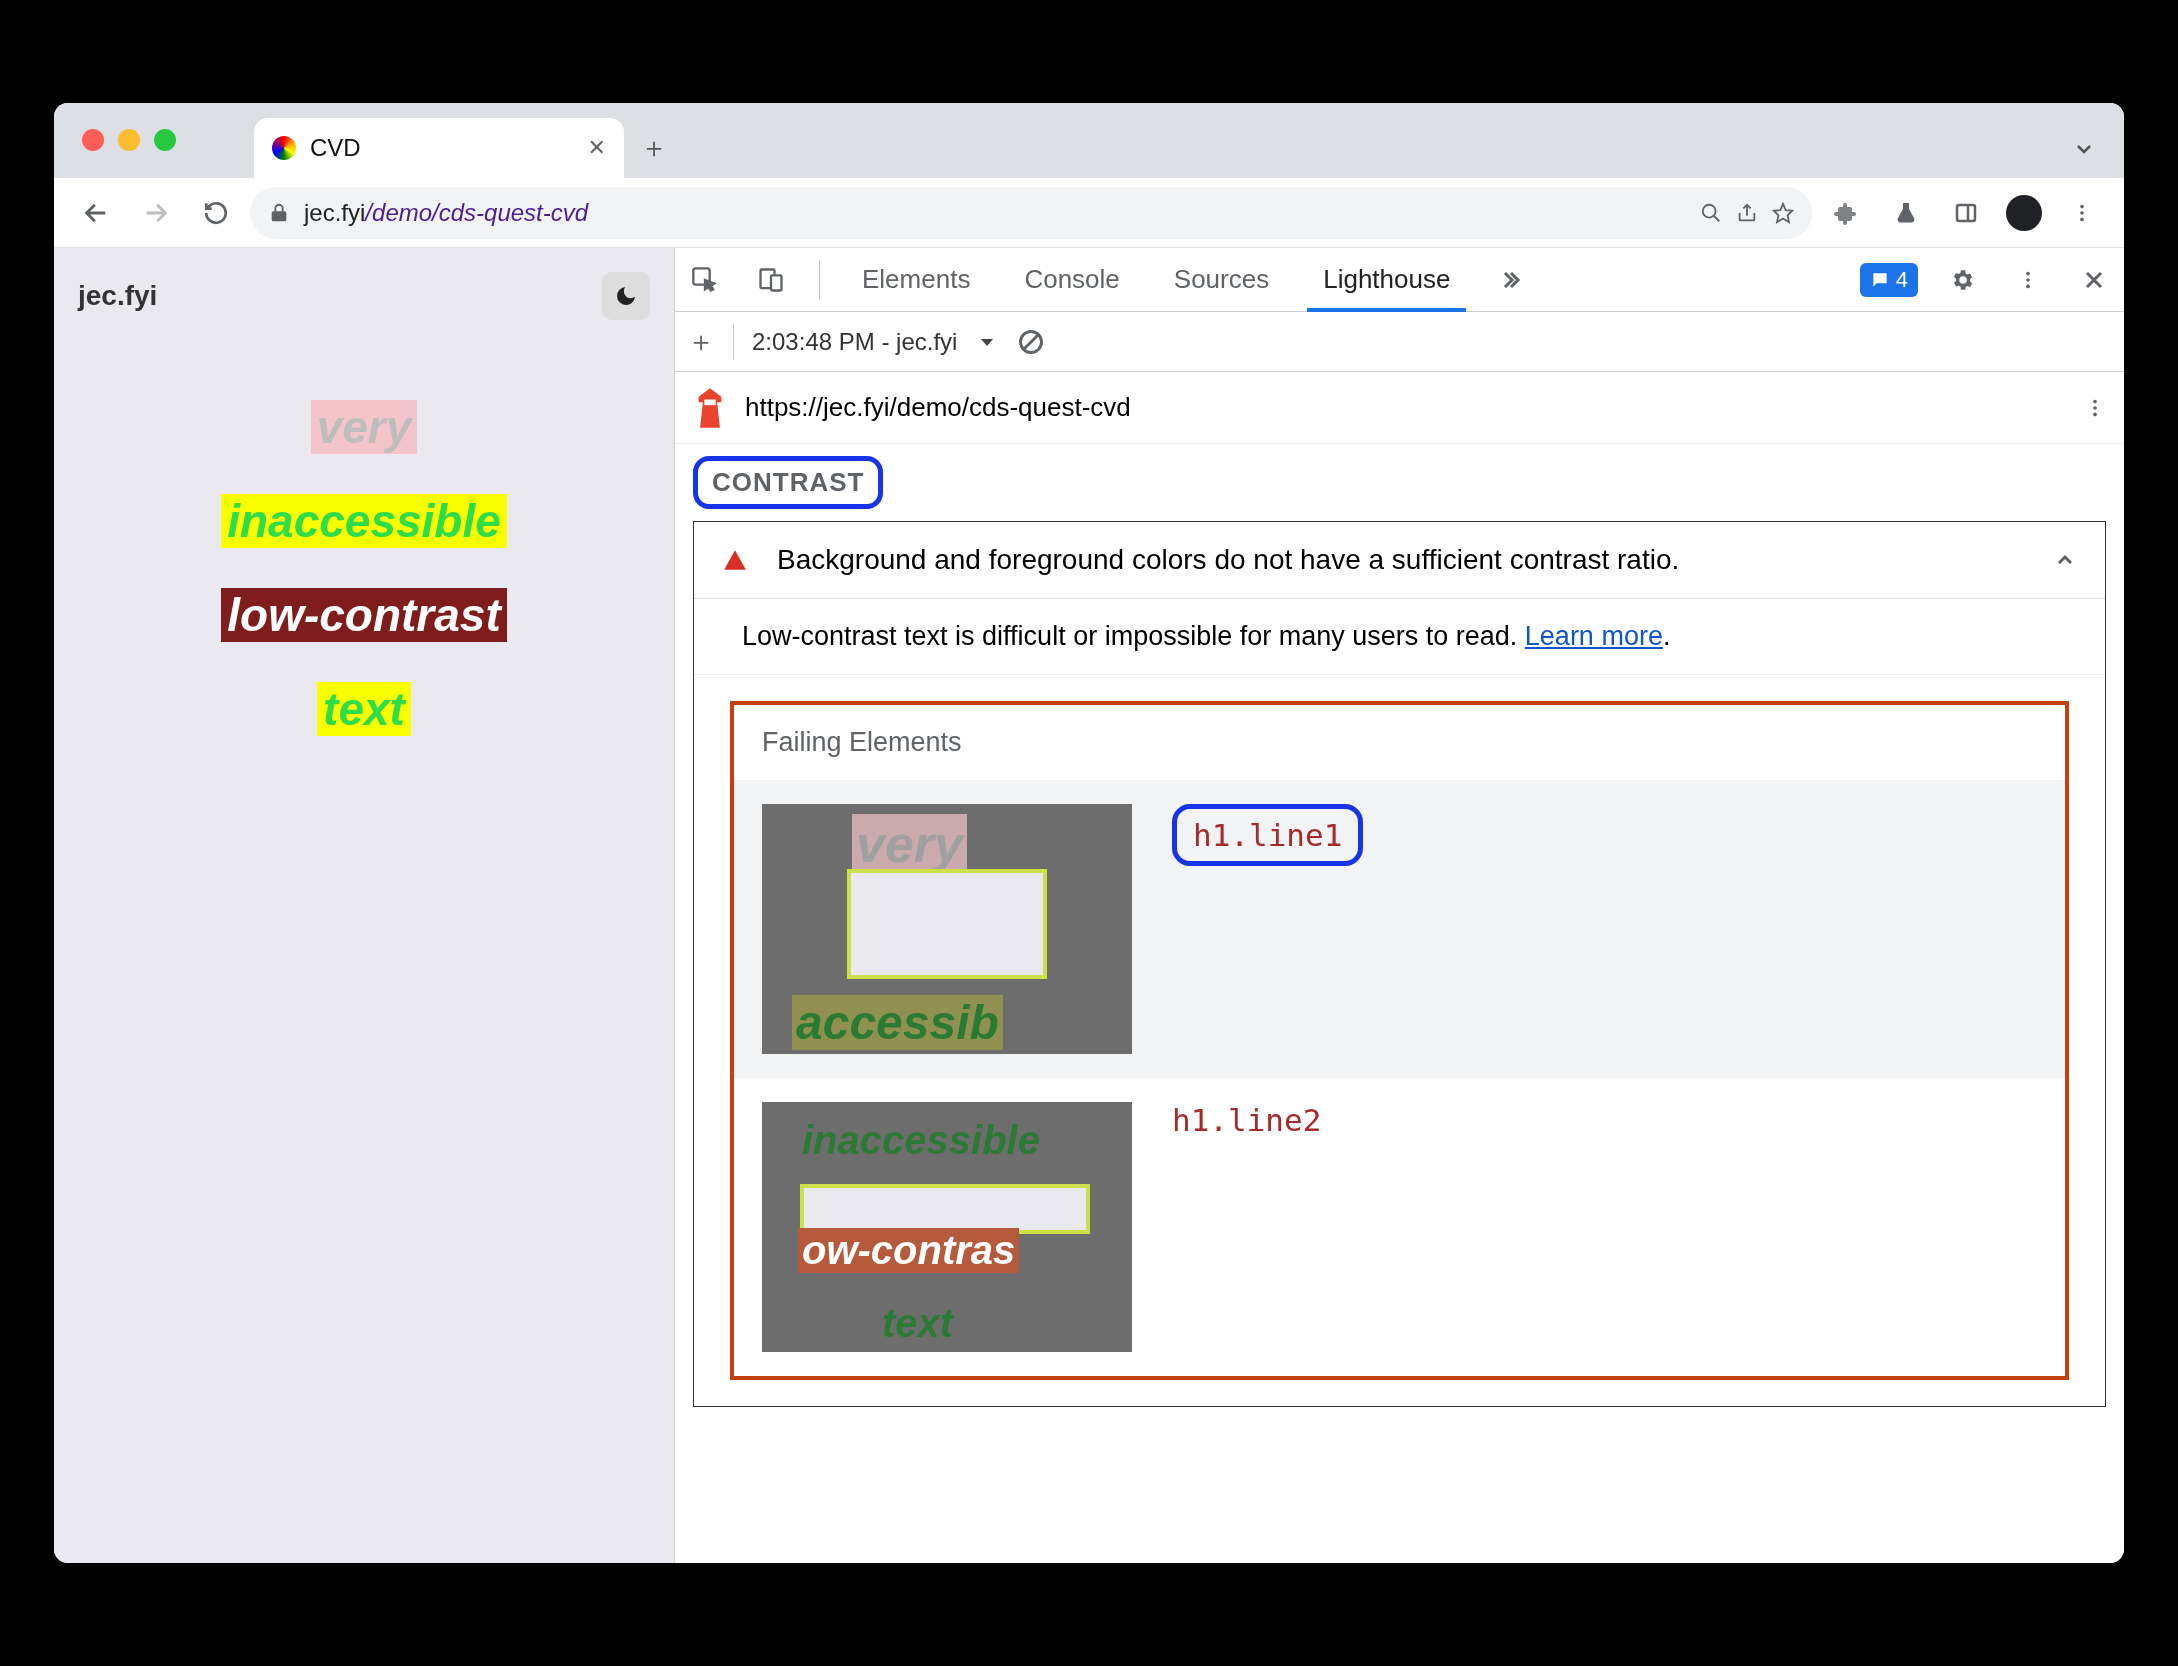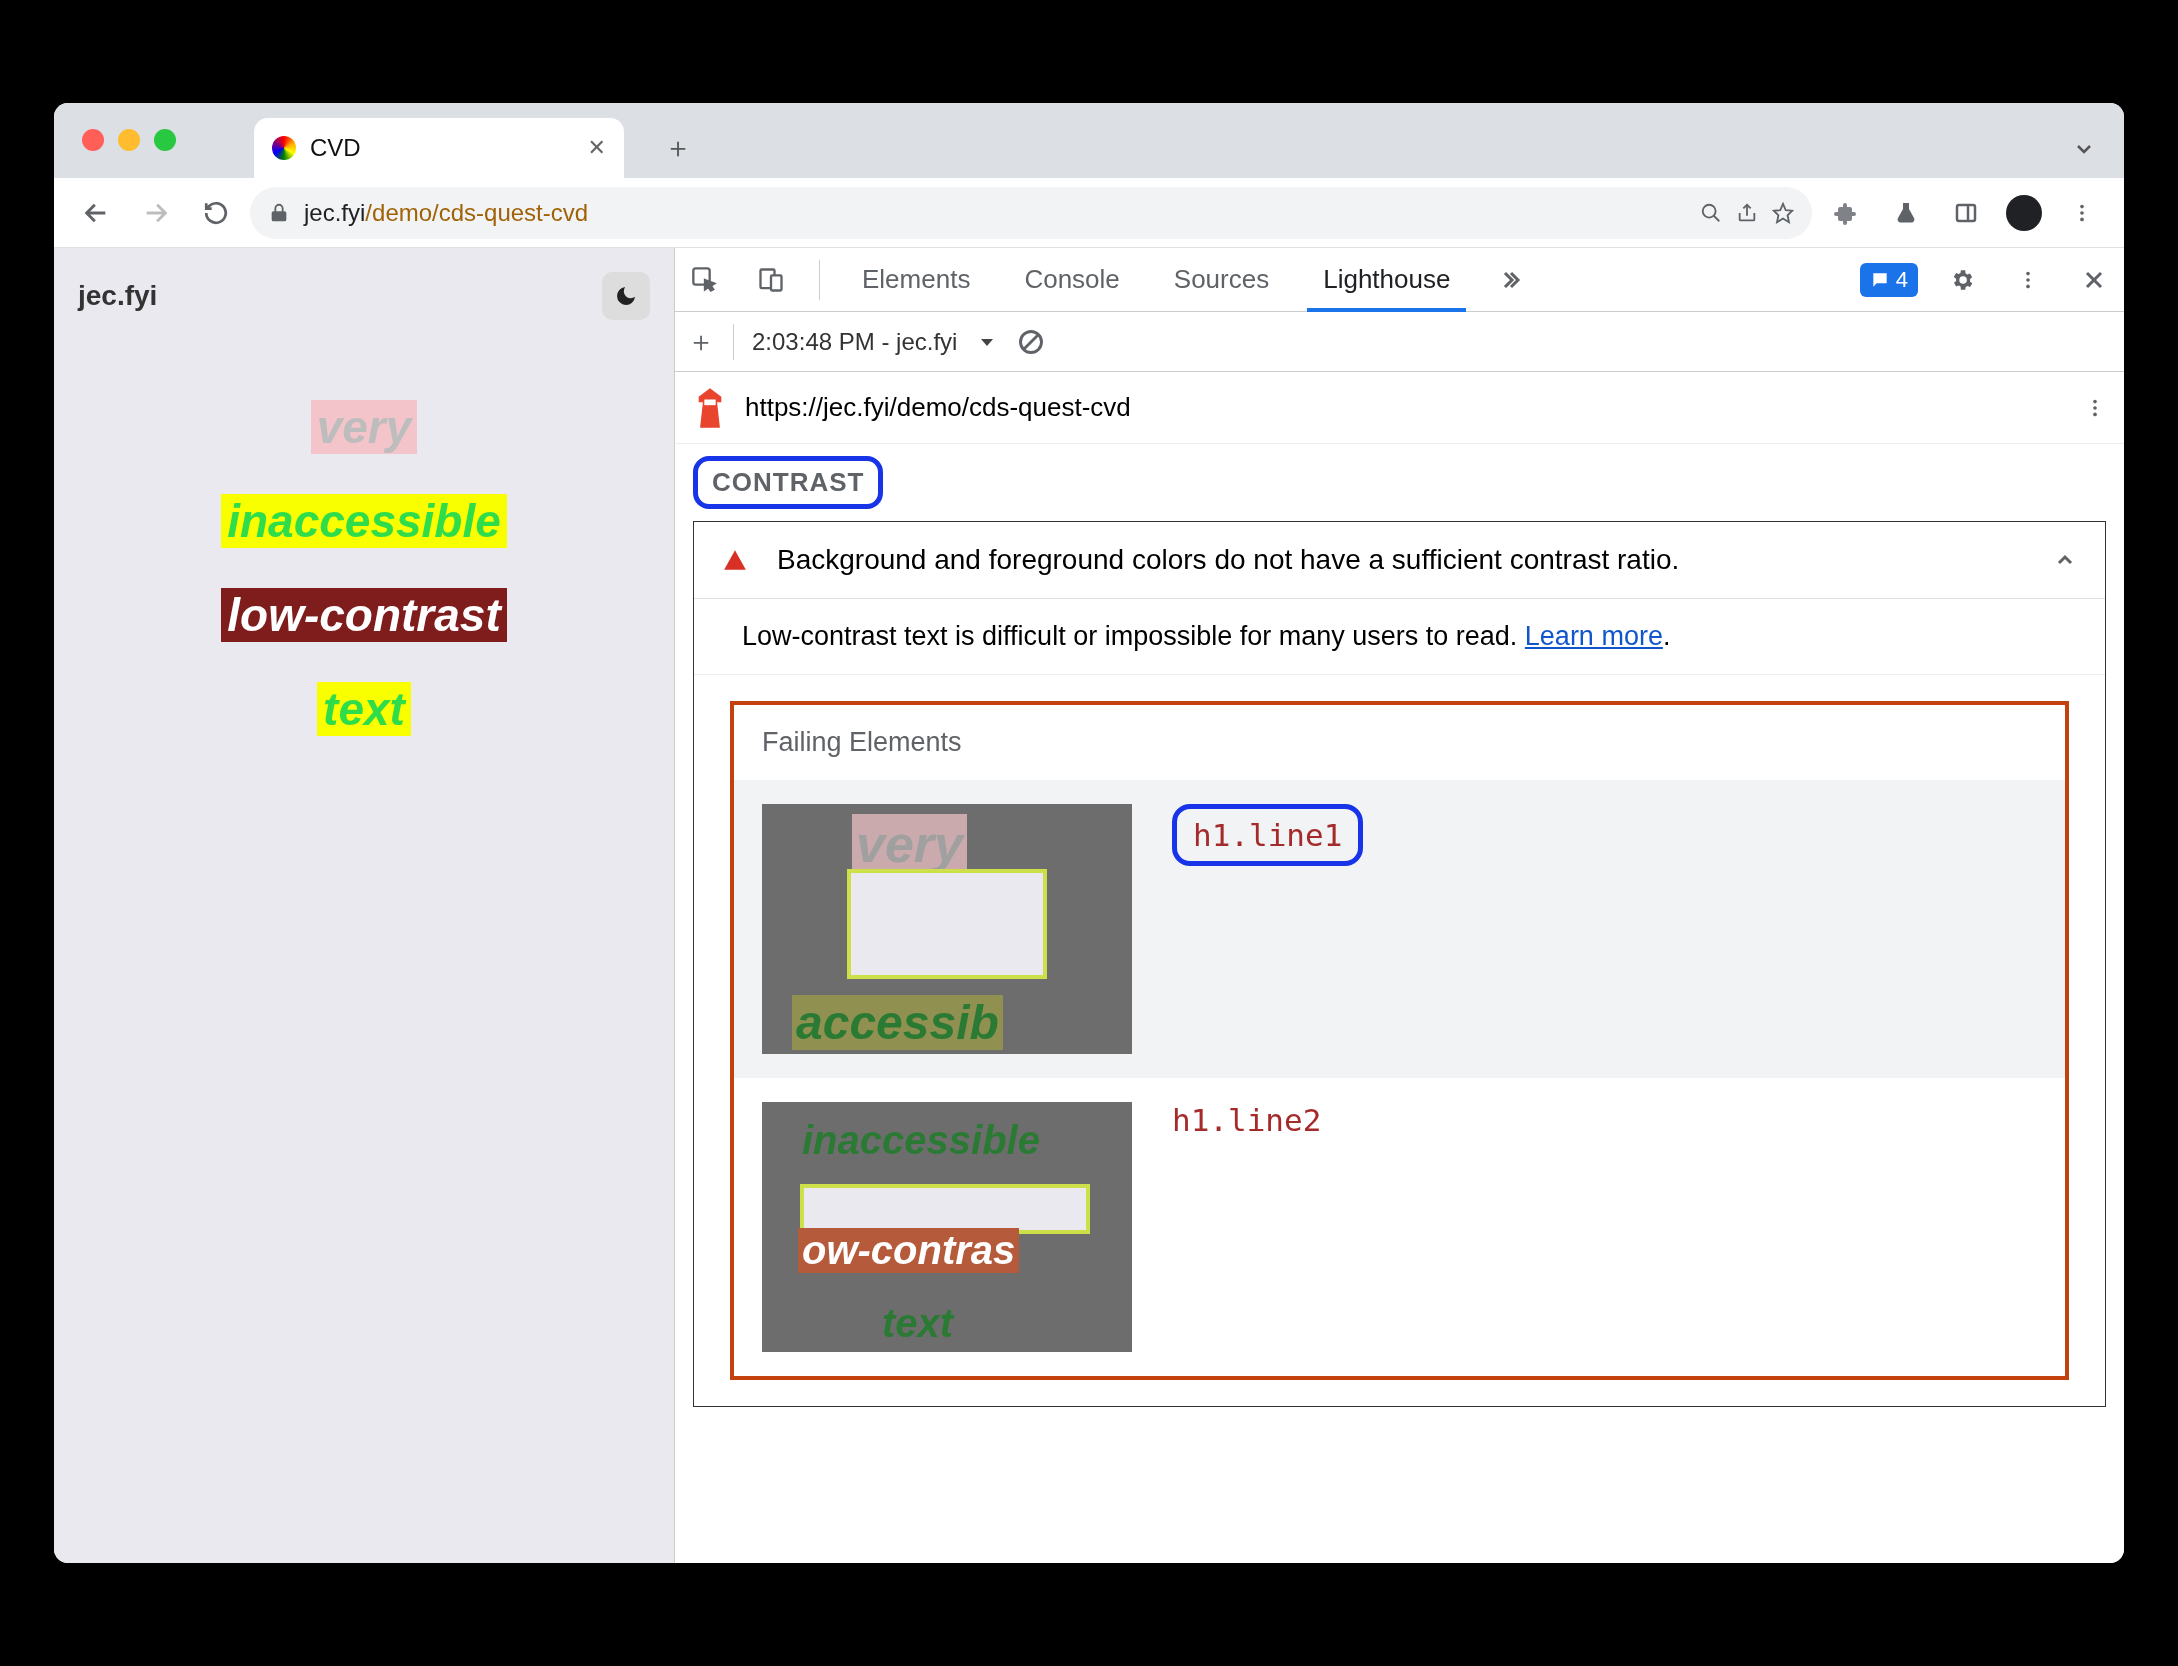--- a/index.html
+++ b/index.html
@@ -1,35 +1,35 @@
 <!DOCTYPE html>
 <html><head>
 <meta charset="utf-8">
 <style>
 * { box-sizing: border-box; margin: 0; padding: 0; font-family: -apple-system, BlinkMacSystemFont, "Segoe UI", Helvetica, Arial, sans-serif; }
 body { background: #000; width: 2178px; height: 1666px; display:flex; align-items:center; justify-content:center; }
 .browser-window { width: 2070px; height: 1460px; background:#fff; border-radius: 14px; overflow:hidden; box-shadow: 0 0 40px rgba(0,0,0,.5); display:flex; flex-direction:column;}
-.tabstrip { background:#dcdfe4; height: 75px; display:flex; align-items:flex-end; position:relative;gap:24px; }
+.tabstrip { background:#dcdfe4; height: 75px; display:flex; align-items:flex-end; position:relative; }
 .traffic { position:absolute; left:28px; top:26px; display:flex; gap:14px; }
 .dot { width:22px; height:22px; border-radius:50%; }
 .dot.r{background:#ff5f57;} .dot.y{background:#febc2e;} .dot.g{background:#28c840;}
 .tab { margin-left: 200px; background:#fff; height:60px; border-radius: 14px 14px 0 0; display:flex; align-items:center; padding: 0 18px; gap:14px; width: 370px; }
 .tab .favicon { width:24px; height:24px; border-radius:50%; background: conic-gradient(red,orange,yellow,green,blue,purple,red); }
 .tab .title { font-size: 24px; color:#111; flex:1; }
 .tab .close { color:#666; font-size:22px; }
 .newtab { width:60px; height:60px; display:flex; align-items:center; justify-content:center; color:#555; font-size:28px; }
 .tabstrip .menu-chevron { position:absolute; right:28px; top:34px; color:#555; }
 .toolbar { background:#fff; height:70px; border-bottom:1px solid #e0e0e0; display:flex; align-items:center; padding: 0 16px; gap:8px;}
 .tbtn { width:52px; height:52px; display:flex; align-items:center; justify-content:center; border-radius:26px; color:#5f6368; }
 .tbtn.dis { color:#bdbdbd; }
 .omnibox { flex:1; background:#f1f3f4; height:52px; border-radius:26px; display:flex; align-items:center; padding:0 18px; gap:14px; color:#202124;}
 .omnibox .lock { color:#5f6368; }
 .omnibox .url { font-size:24px; flex:1;}
 .omnibox .url .host{ color:#202124; }
-.omnibox .url .path{ color:#a16207; }
+.omnibox .url .path{ color:#4c1d95;font-style:italic; }
 .omnibox .r { display:flex; gap:14px; align-items:center; color:#5f6368;}
 .profile { width:36px;height:36px;border-radius:50%;background:#202124; margin:0 6px;}
 .content { flex:1; display:flex; overflow:hidden;}
 .page { width:620px; background:#e9e9ef; padding: 24px; display:flex; flex-direction:column; align-items:center; gap:50px;}
 .page-top { width:100%; display:flex; justify-content:space-between; align-items:center;}
 .page-top .logo { font-size:28px; font-weight:600; color:#333;}
 .page-top .moon { width:48px;height:48px;background:#ddd;border-radius:10px;display:flex;align-items:center;justify-content:center;font-size:24px;}
 .sample-stack { display:flex; flex-direction:column; gap:40px; align-items:center; margin-top:30px;}
 .sample { font-size:46px; font-weight:700; font-style:italic; padding:0 6px;}
 .s1 { background:#f4c4cb; color:#bdbdbd; }

